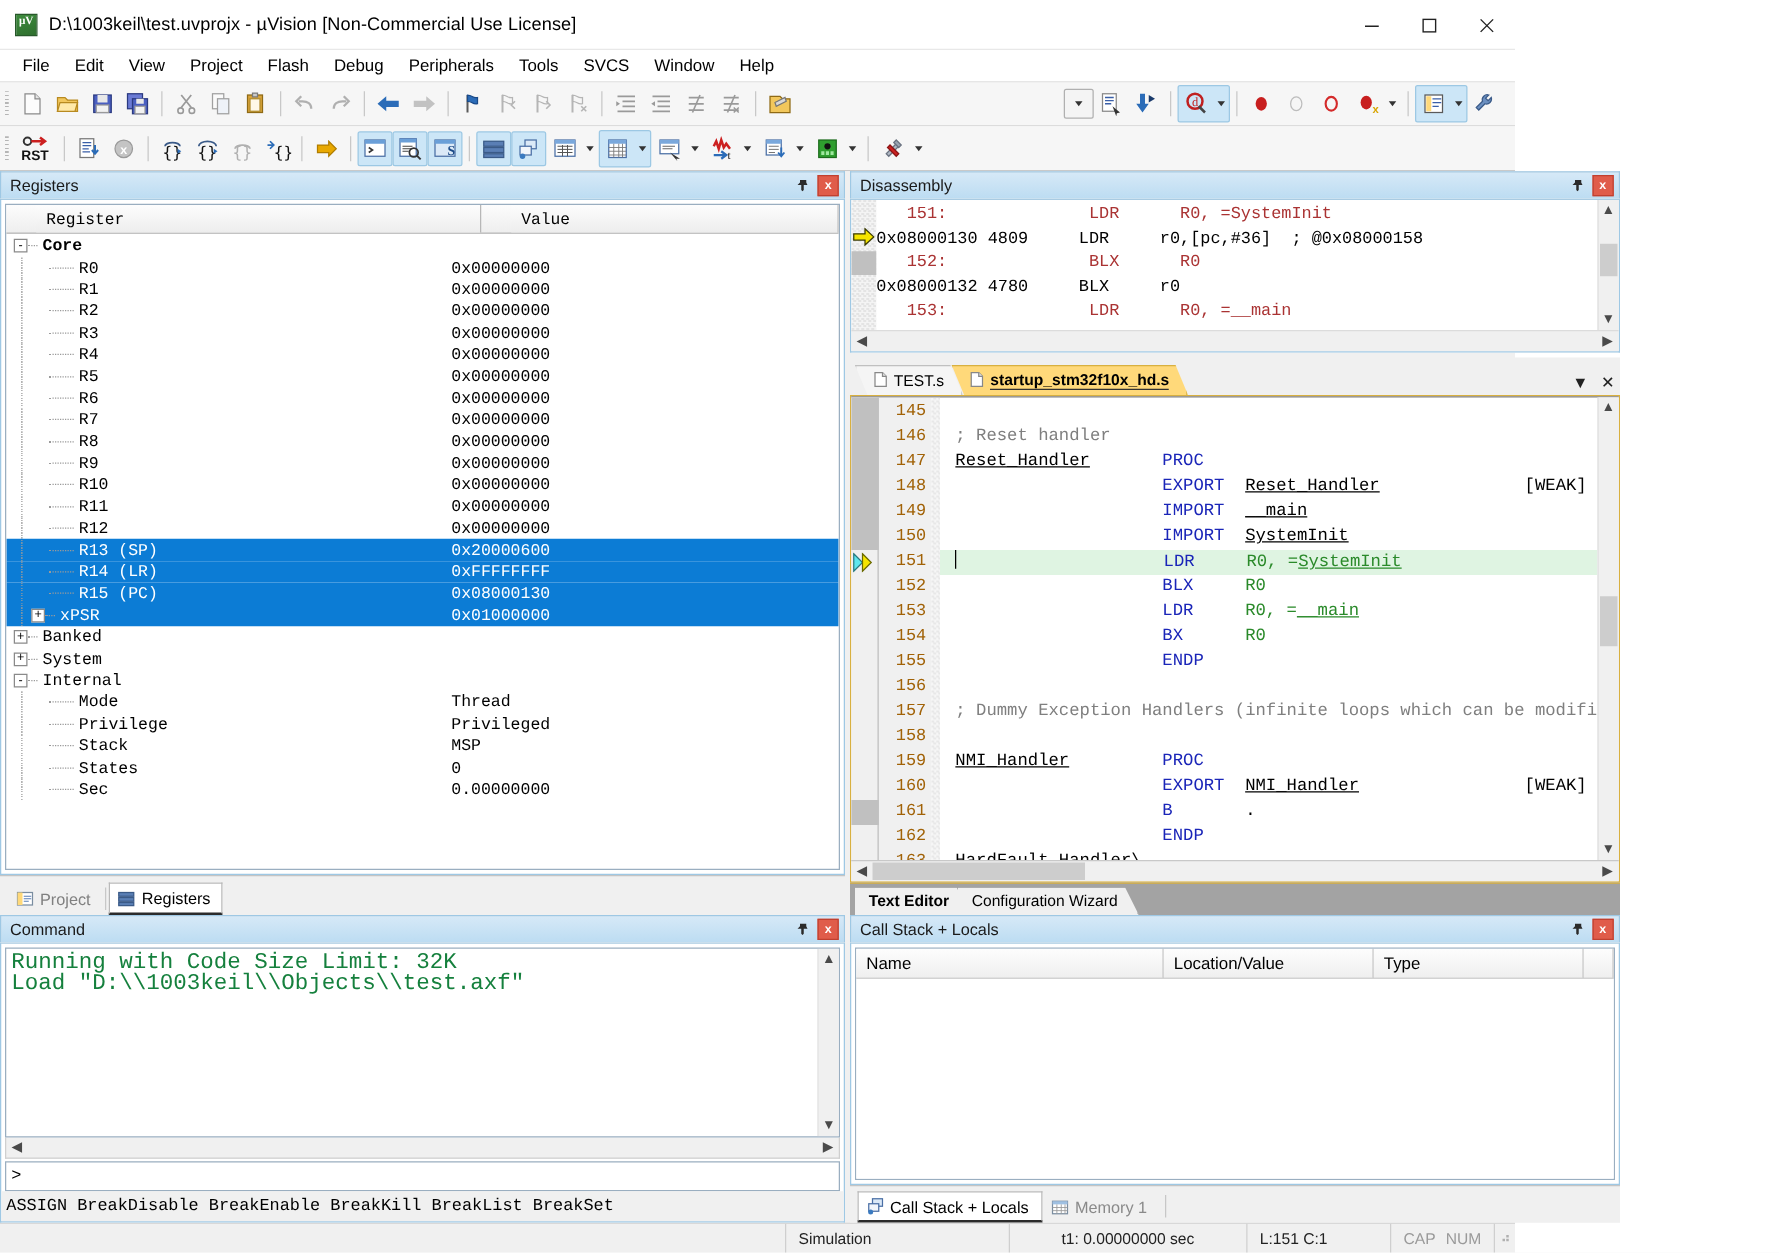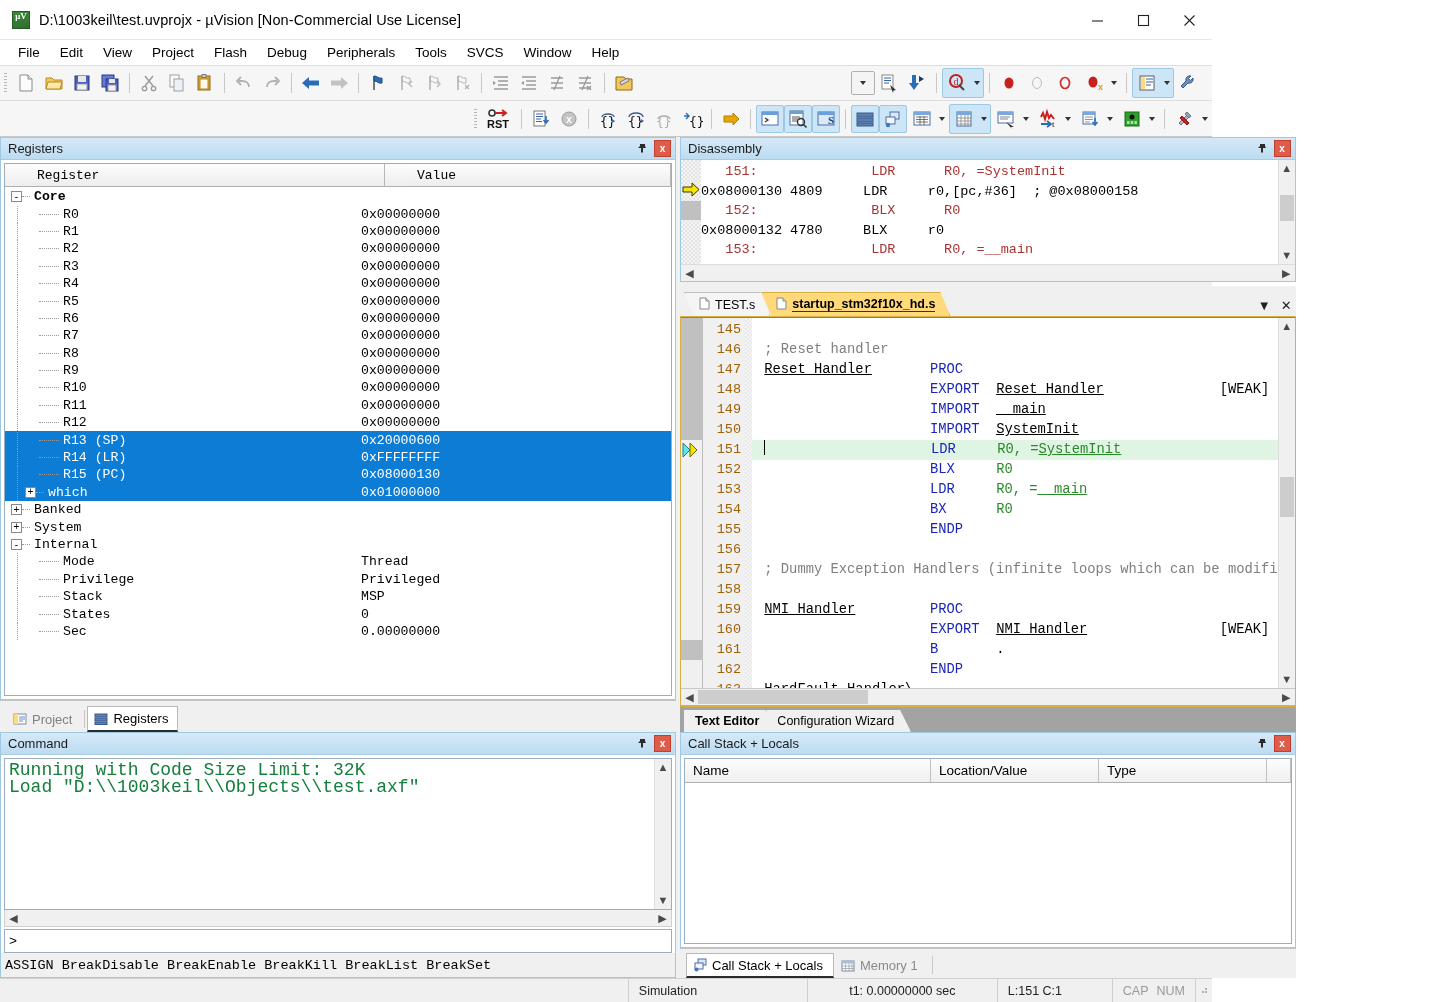--- a/index.html
+++ b/index.html
@@ -66,21 +66,21 @@
   }
 
   
   .toolbar {
     background: #f6f6f6;
     display: flex; align-items: center;
     border-bottom: 1px solid #dcdcdc;
     position: relative;
   }
   .toolbar.row1 { height: 35px; flex: 0 0 35px; }
-  .toolbar.row2 { height: 36px; flex: 0 0 36px; border-bottom: 1px solid #c9c9c9; justify-content: flex-end;}
+  .toolbar.row2 { height: 36px; flex: 0 0 36px; border-bottom: 1px solid #c9c9c9;}
   .grip {
     width: 3px; height: 20px; margin: 0 5px 0 4px;
     background-image: repeating-linear-gradient(to bottom, #b5b5b5 0 1px, transparent 1px 3px);
     flex: 0 0 auto;
   }
   .tb-btn {
     width: 28px; height: 28px;
     display: flex; align-items: center; justify-content: center;
     flex: 0 0 auto; border: 1px solid transparent; border-radius: 2px;
     position: relative;
@@ -961,21 +961,21 @@
                     <span class="dots" style="width: 20px; margin-right: 2px;"></span>
                     <span class="reg-label">R15 (PC)</span>
                   </div>
                   <div class="reg-val">0x08000130</div>
                 </div>
                 <div class="reg-row sel">
                   <div class="reg-name">
                     <span class="tree-indent" style="width: 20px; height: 17px; background-image: repeating-linear-gradient(rgb(154, 154, 154) 0px, rgb(154, 154, 154) 1px, transparent 1px, transparent 2px); background-size: 1px 100%; background-repeat: no-repeat; background-position: 12px 0px;"></span>
                     <span class="expander">+</span>
                     <span class="dots" style="width: 8px; margin-right: 2px;"></span>
-                    <span class="reg-label">which</span>
+                    <span class="reg-label">xPSR</span>
                   </div>
                   <div class="reg-val">0x01000000</div>
                 </div>
                 <div class="reg-row">
                   <div class="reg-name">
                     <span class="tree-indent" style="width: 6px; height: 17px;"></span>
                     <span class="expander">+</span>
                     <span class="dots" style="width: 8px; margin-right: 2px;"></span>
                     <span class="reg-label">Banked</span>
                   </div>

